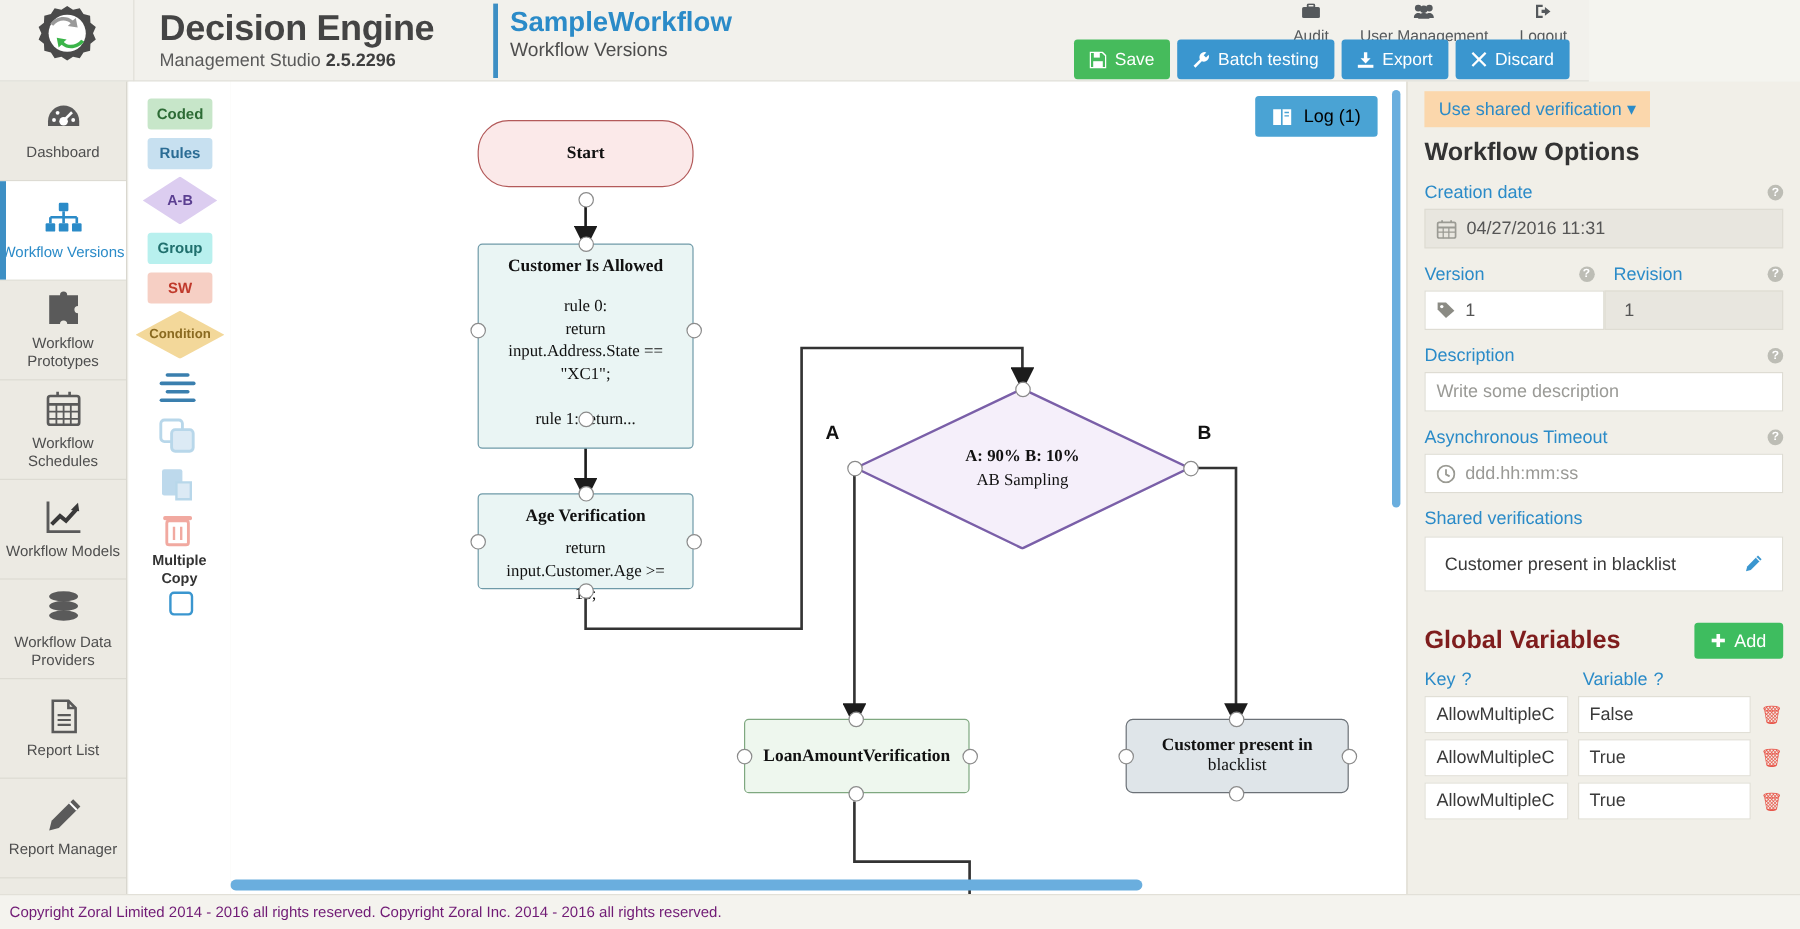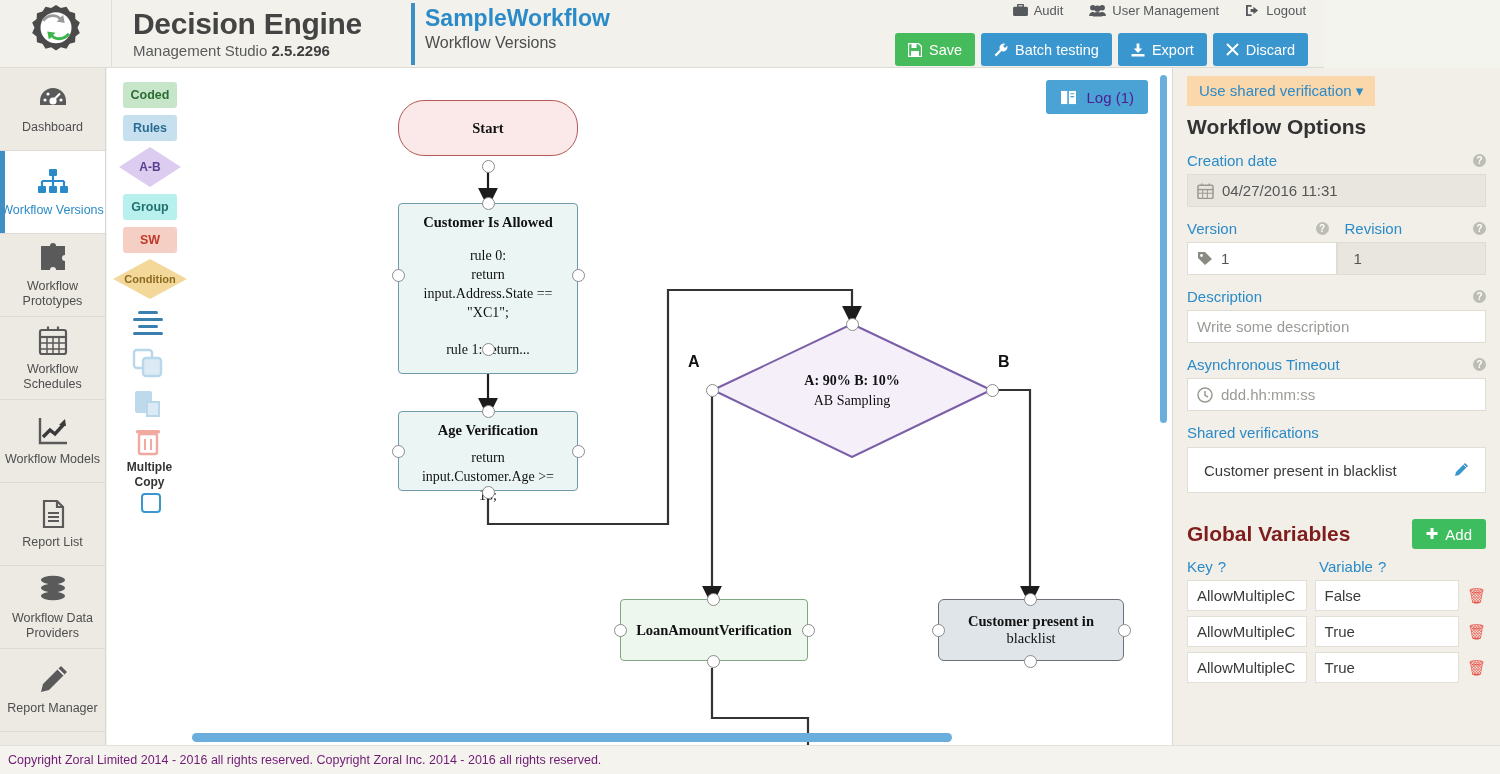--- a/index.html
+++ b/index.html
@@ -34,21 +34,21 @@
   }
   .wf-title { position: absolute; left: 425px; top: 5px; }
   .wf-name { font-size: 23px; font-weight: bold; color: #2b8bc8; }
   .wf-sub { font-size: 16px; color: #4d4d4d; margin-top: 2px; }
 
   .top-links {
     position: absolute; right: 18px; top: 3px;
     display: flex; gap: 26px; align-items: center;
     font-size: 13px; color: #55595c;
   }
-  .top-link { display: flex; align-items: center; gap: 6px; cursor: pointer; }
+  .top-link { display: flex; align-items: center; gap: 6px; cursor: pointer; flex-direction: column; }
   .top-link svg { display: block; }
 
   .header-btns {
     position: absolute; right: 16px; top: 33px;
     display: flex; gap: 6px;
   }
   .hbtn {
     height: 33px; padding: 0 13px; border: none; border-radius: 3px;
     color: #fff; font-size: 14.5px; font-family: inherit;
     display: flex; align-items: center; gap: 7px; cursor: pointer;
@@ -108,21 +108,21 @@
     border: 2px solid #3a96cf; border-radius: 4px; background: #fff; cursor: pointer;
   }
 
   
   .canvas {
     position: absolute; left: 192px; top: 68px; right: 328px; bottom: 29px;
     background: #ffffff; overflow: hidden;
   }
   .log-btn {
     position: absolute; right: 24px; top: 12px; height: 34px; padding: 0 14px;
-    background: #4aa3d4; color: #4c1d95; border: none; border-radius: 3px;
+    background: #4aa3d4; color: #000000; border: none; border-radius: 3px;
     font-size: 15px; font-family: inherit; display: flex; align-items: center; gap: 9px;
     cursor: pointer; z-index: 6;
   }
   .diagram { position: absolute; left: 0; top: 0; width: 980px; height: 700px; }
 
   .node {
     position: absolute; display: flex; flex-direction: column;
     align-items: center; justify-content: flex-start;
     text-align: center; z-index: 3;
     font-family: "Liberation Serif", serif;
@@ -378,36 +378,36 @@
         <path d="M4 3v25h27" stroke="#5a5a5a" stroke-width="2.4" fill="none"></path>
         <path d="M7 22l7-7 5 4 9-10" stroke="#3a3a3a" stroke-width="3.4" fill="none"></path>
         <path d="M29 4l1 7-7-1z" fill="#3a3a3a"></path>
       </svg>
       <div class="nav-label">Workflow
 Models</div>
     </div>
 
     <div class="nav-item">
       <svg class="nav-ico" viewBox="0 0 34 32">
+        <ellipse cx="17" cy="6" rx="12" ry="4.2" fill="#5a5a5a"></ellipse>
+        <ellipse cx="17" cy="14" rx="12" ry="4.2" fill="#5a5a5a"></ellipse>
+        <ellipse cx="17" cy="22" rx="12" ry="4.2" fill="#5a5a5a"></ellipse>
+      </svg>
+      <div class="nav-label">Workflow
+Data Providers</div>
+    </div>
+
+    <div class="nav-item">
+      <svg class="nav-ico" viewBox="0 0 34 32">
         <path d="M8 3h13l6 6v20H8z" fill="none" stroke="#5a5a5a" stroke-width="2.2"></path>
         <path d="M21 3v6h6" fill="none" stroke="#5a5a5a" stroke-width="2.2"></path>
         <path d="M12 15h11M12 19h11M12 23h11" stroke="#5a5a5a" stroke-width="1.8"></path>
       </svg>
       <div class="nav-label">Report
 List</div>
-    </div>
-
-    <div class="nav-item">
-      <svg class="nav-ico" viewBox="0 0 34 32">
-        <ellipse cx="17" cy="6" rx="12" ry="4.2" fill="#5a5a5a"></ellipse>
-        <ellipse cx="17" cy="14" rx="12" ry="4.2" fill="#5a5a5a"></ellipse>
-        <ellipse cx="17" cy="22" rx="12" ry="4.2" fill="#5a5a5a"></ellipse>
-      </svg>
-      <div class="nav-label">Workflow
-Data Providers</div>
     </div>
 
     <div class="nav-item">
       <svg class="nav-ico" viewBox="0 0 34 32">
         <path d="M25 2l6 6-18 18-8 2 2-8z" fill="#5a5a5a"></path>
         <path d="M22 5l6 6" stroke="#fff" stroke-width="1.6"></path>
       </svg>
       <div class="nav-label">Report
 Manager</div>
     </div>

